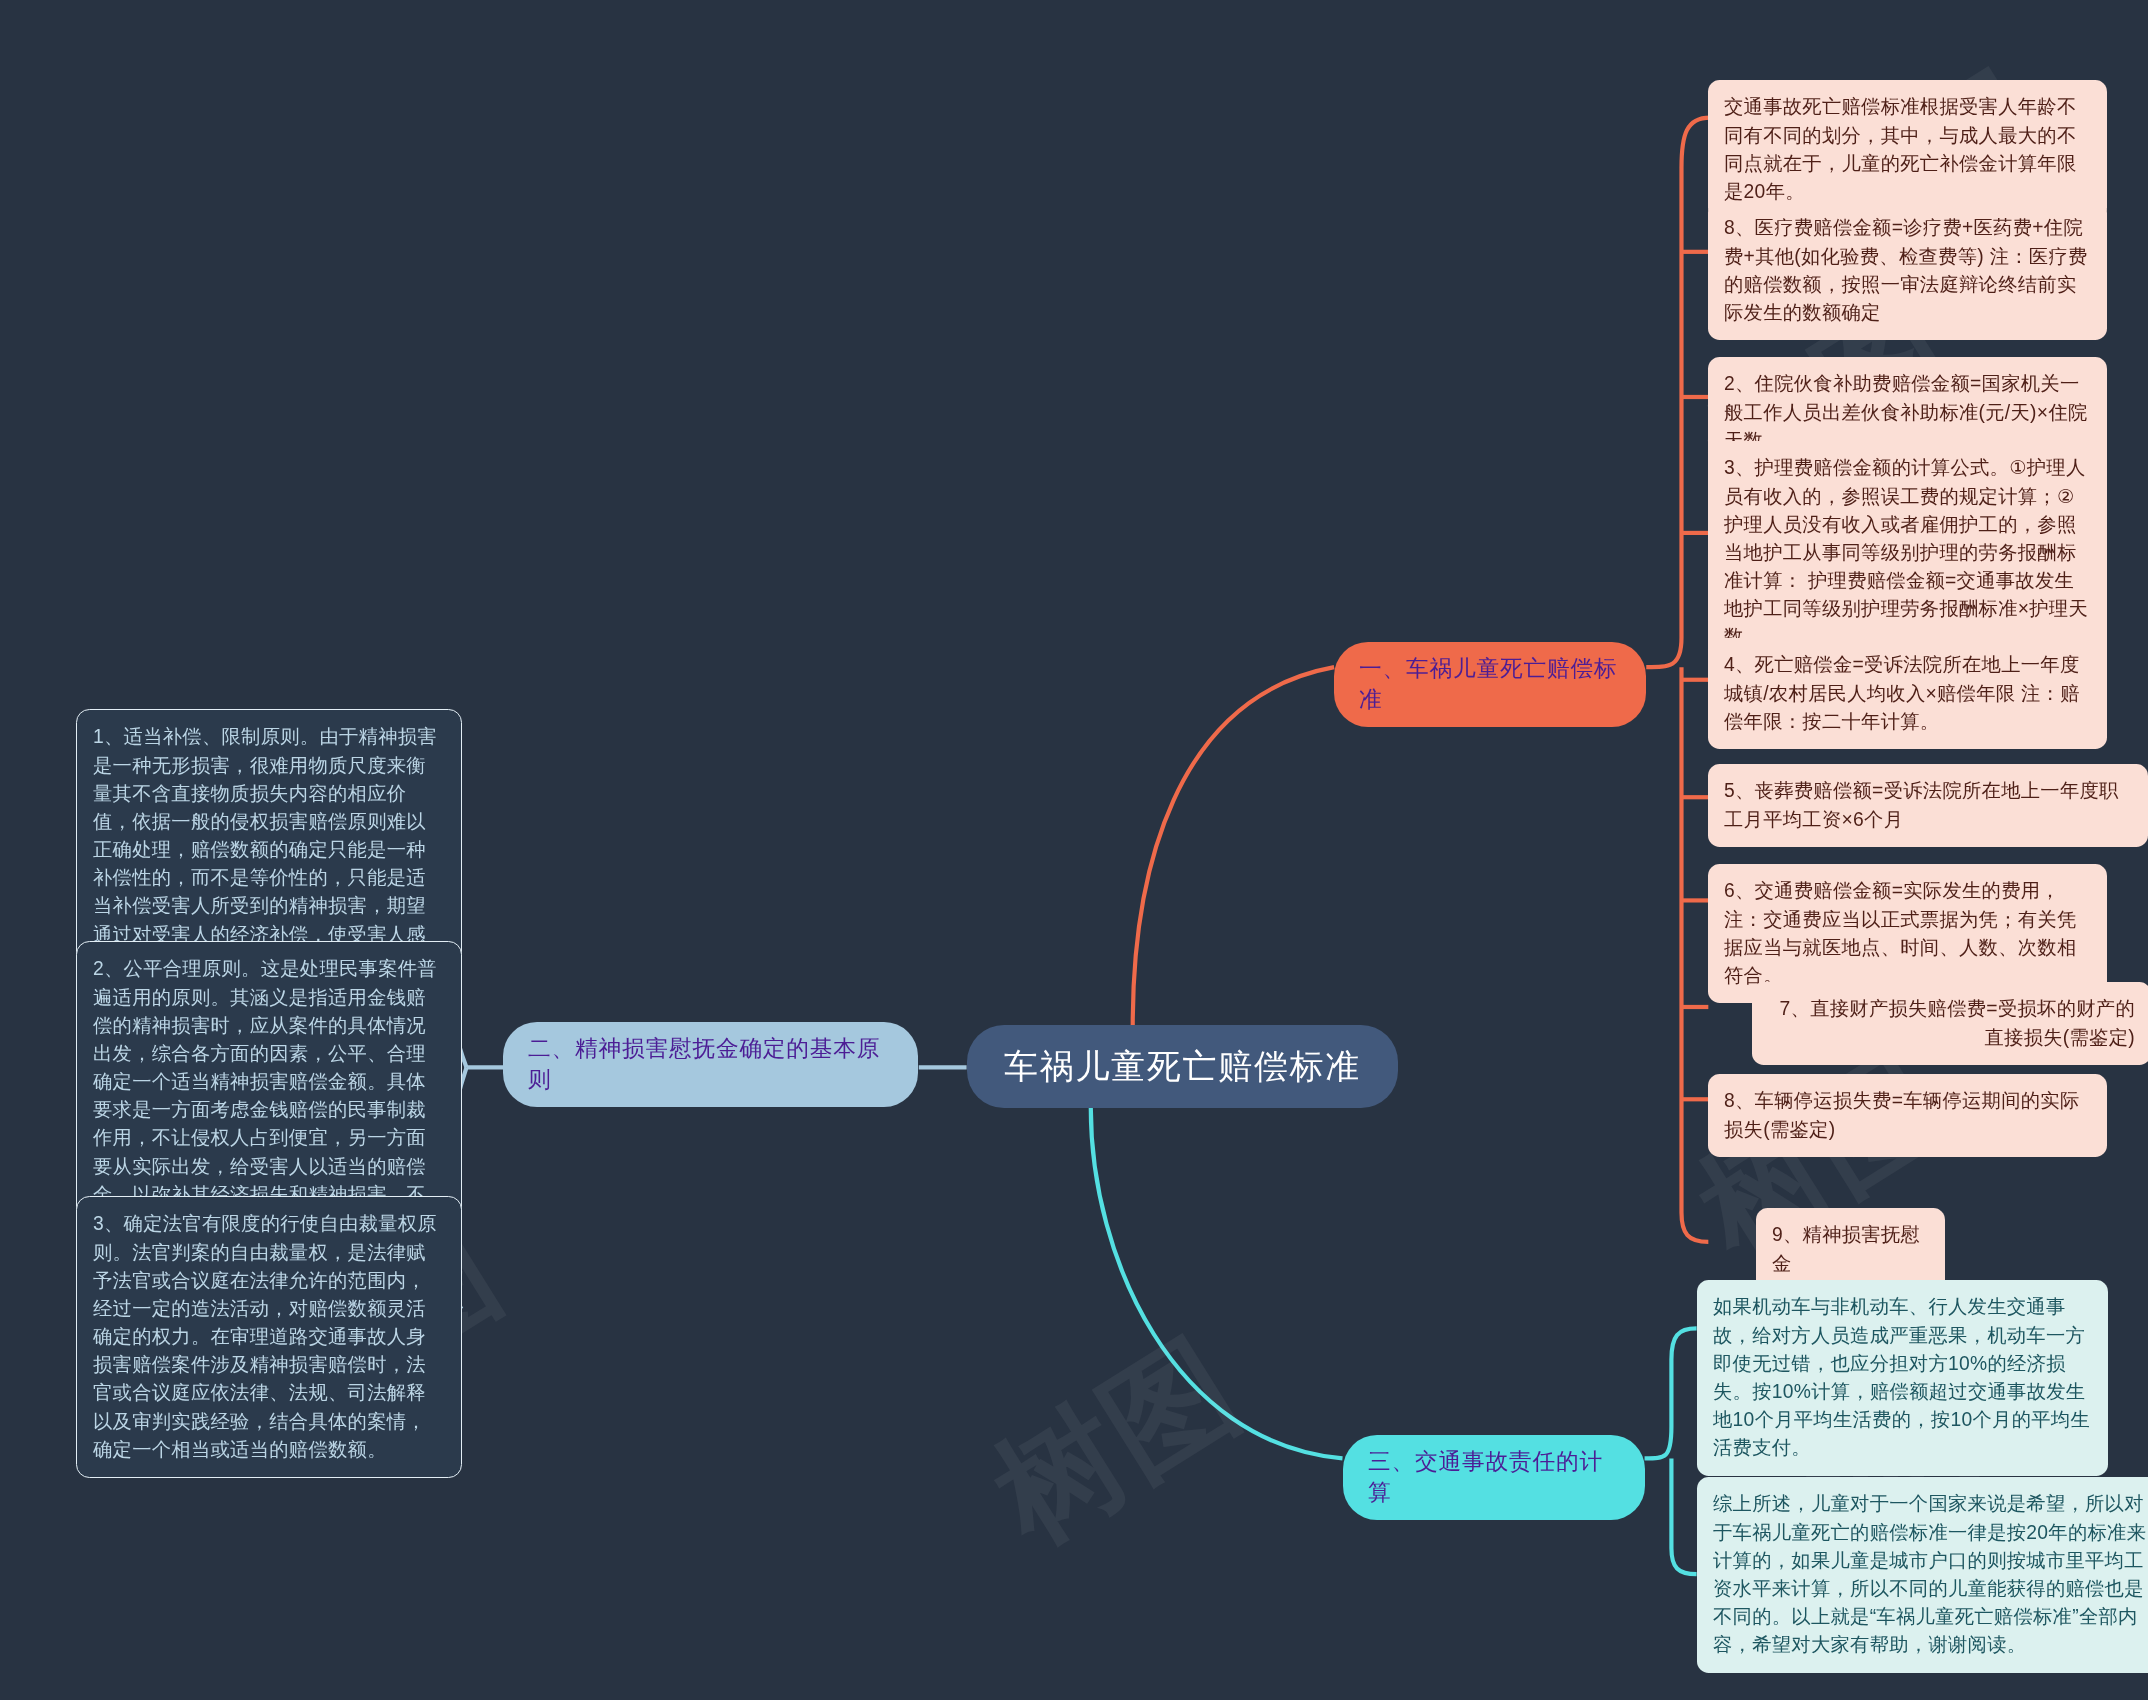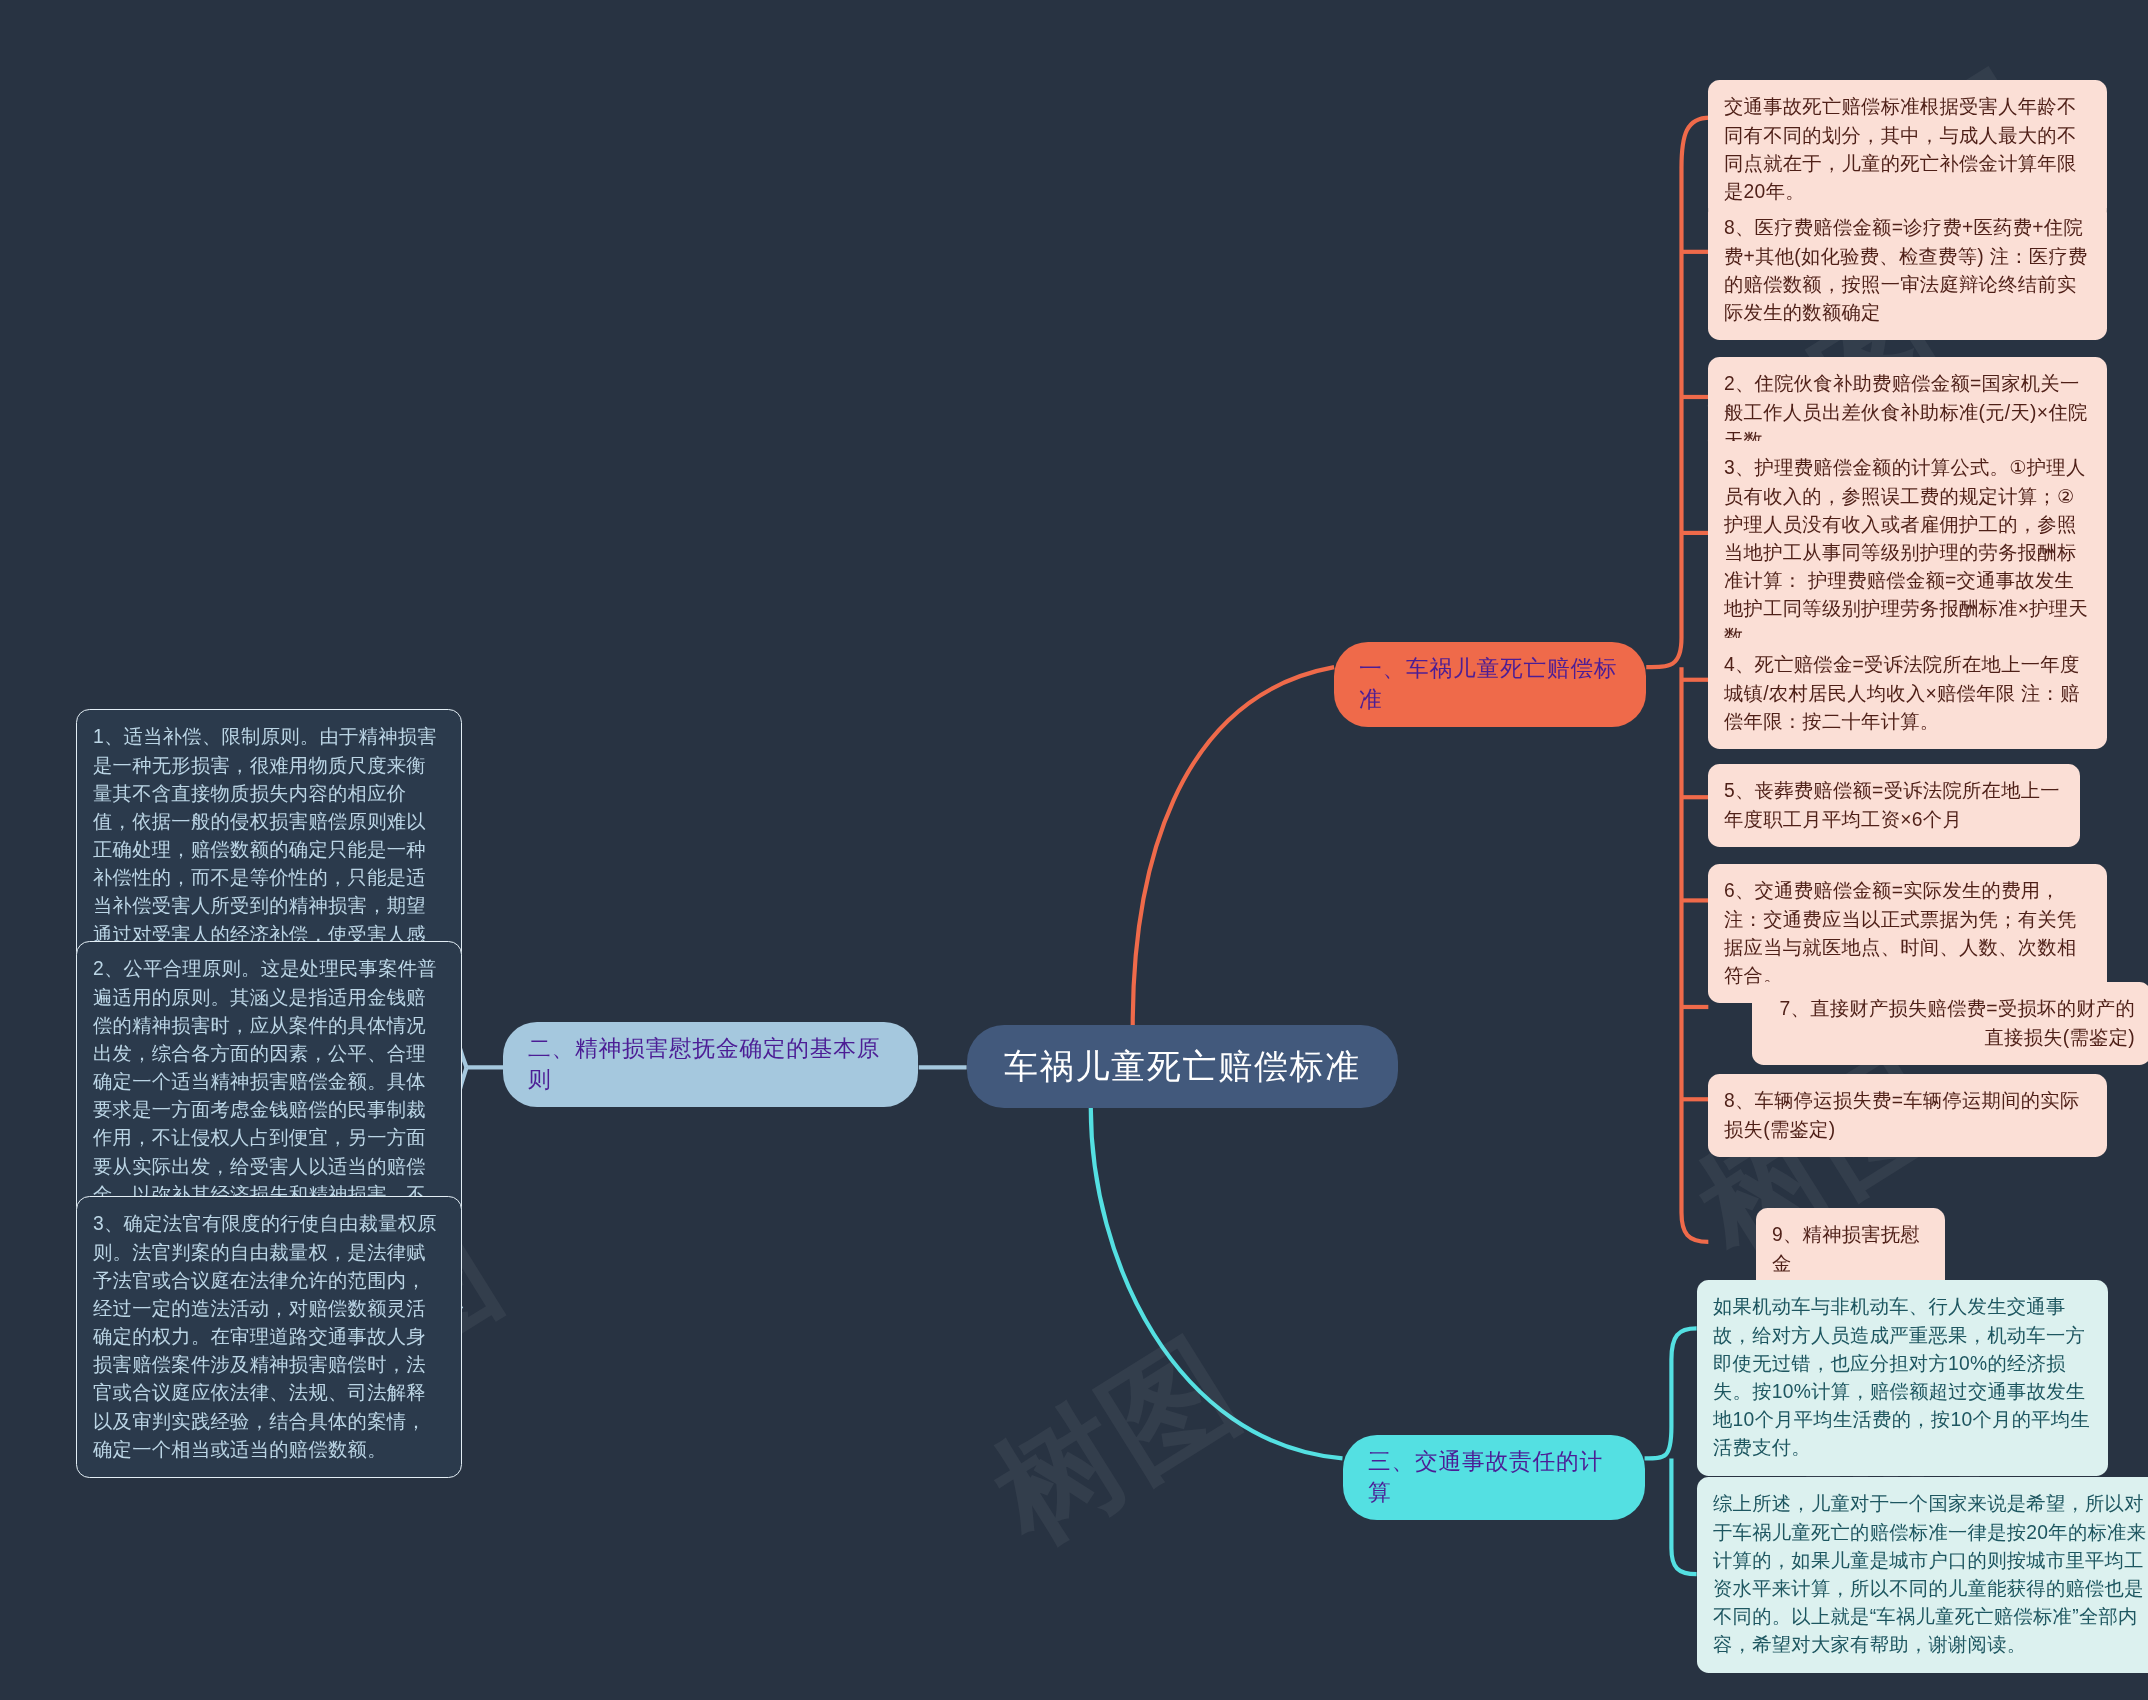--- a/index.html
+++ b/index.html
@@ -139,21 +139,21 @@
 
   <div class="root-node">车祸儿童死亡赔偿标准</div>
 
   <div class="branch-pill branch-orange" style="left:1334px; top:642px; width:312px;">一、车祸儿童死亡赔偿标准</div>
 
   <div class="leaf leaf-pink" style="left:1708px; top:80px;  width:399px;">交通事故死亡赔偿标准根据受害人年龄不同有不同的划分，其中，与成人最大的不同点就在于，儿童的死亡补偿金计算年限是20年。</div>
   <div class="leaf leaf-pink" style="left:1708px; top:201px; width:399px;">8、医疗费赔偿金额=诊疗费+医药费+住院费+其他(如化验费、检查费等) 注：医疗费的赔偿数额，按照一审法庭辩论终结前实际发生的数额确定</div>
   <div class="leaf leaf-pink" style="left:1708px; top:357px; width:399px;">2、住院伙食补助费赔偿金额=国家机关一般工作人员出差伙食补助标准(元/天)×住院天数</div>
   <div class="leaf leaf-pink" style="left:1708px; top:441px; width:399px;">3、护理费赔偿金额的计算公式。①护理人员有收入的，参照误工费的规定计算；②护理人员没有收入或者雇佣护工的，参照当地护工从事同等级别护理的劳务报酬标准计算： 护理费赔偿金额=交通事故发生地护工同等级别护理劳务报酬标准×护理天数</div>
   <div class="leaf leaf-pink" style="left:1708px; top:638px; width:399px;">4、死亡赔偿金=受诉法院所在地上一年度城镇/农村居民人均收入×赔偿年限 注：赔偿年限：按二十年计算。</div>
-  <div class="leaf leaf-pink" style="left:1708px; top:764px; width:372px;">5、丧葬费赔偿额=受诉法院所在地上一年度职工月平均工资×6个月</div>
+  <div class="leaf leaf-pink" style="left:1708px; top:764px; width:440px;">5、丧葬费赔偿额=受诉法院所在地上一年度职工月平均工资×6个月</div>
   <div class="leaf leaf-pink" style="left:1708px; top:864px; width:399px;">6、交通费赔偿金额=实际发生的费用，注：交通费应当以正式票据为凭；有关凭据应当与就医地点、时间、人数、次数相符合。</div>
   <div class="leaf leaf-pink" style="left:1752px; top:982px; width:399px;text-align:right;">7、直接财产损失赔偿费=受损坏的财产的直接损失(需鉴定)</div>
   <div class="leaf leaf-pink" style="left:1708px; top:1074px; width:399px;">8、车辆停运损失费=车辆停运期间的实际损失(需鉴定)</div>
   <div class="leaf leaf-pink" style="left:1708px; top:1208px; width:189px;margin-left:48px;">9、精神损害抚慰金</div>
 
   <div class="branch-pill branch-blue" style="left:503px; top:1022px; width:415px;">二、精神损害慰抚金确定的基本原则</div>
 
   <div class="leaf leaf-dark" style="left:76px; top:709px;  width:386px;">1、适当补偿、限制原则。由于精神损害是一种无形损害，很难用物质尺度来衡量其不含直接物质损失内容的相应价值，依据一般的侵权损害赔偿原则难以正确处理，赔偿数额的确定只能是一种补偿性的，而不是等价性的，只能是适当补偿受害人所受到的精神损害，期望通过对受害人的经济补偿，使受害人感情上的痛苦得到减轻或消除，从而起到抚慰作用。</div>
   <div class="leaf leaf-dark" style="left:76px; top:941px; width:386px;">2、公平合理原则。这是处理民事案件普遍适用的原则。其涵义是指适用金钱赔偿的精神损害时，应从案件的具体情况出发，综合各方面的因素，公平、合理确定一个适当精神损害赔偿金额。具体要求是一方面考虑金钱赔偿的民事制裁作用，不让侵权人占到便宜，另一方面要从实际出发，给受害人以适当的赔偿金，以弥补其经济损失和精神损害，不使受害人吃亏。</div>
   <div class="leaf leaf-dark" style="left:76px; top:1196px; width:386px;">3、确定法官有限度的行使自由裁量权原则。法官判案的自由裁量权，是法律赋予法官或合议庭在法律允许的范围内，经过一定的造法活动，对赔偿数额灵活确定的权力。在审理道路交通事故人身损害赔偿案件涉及精神损害赔偿时，法官或合议庭应依法律、法规、司法解释以及审判实践经验，结合具体的案情，确定一个相当或适当的赔偿数额。</div>

